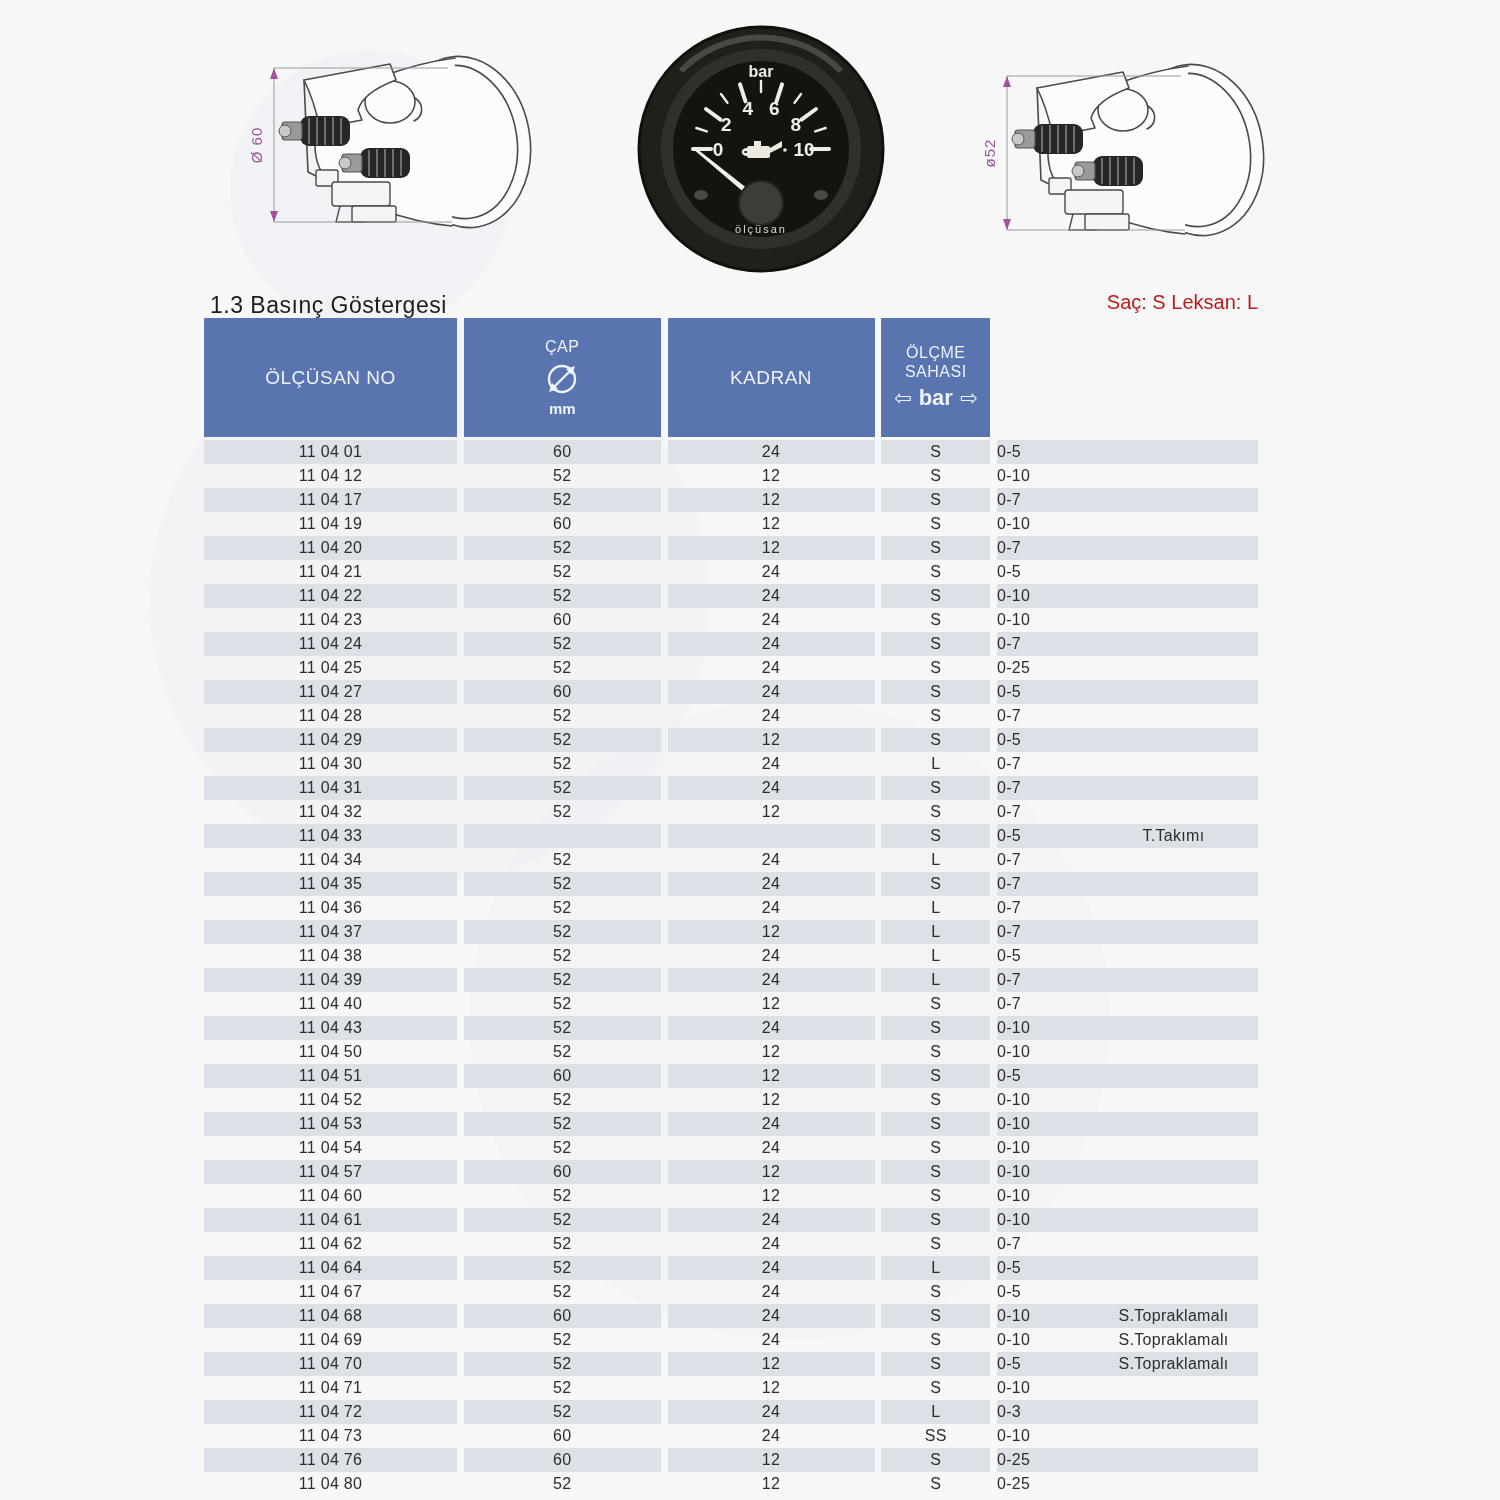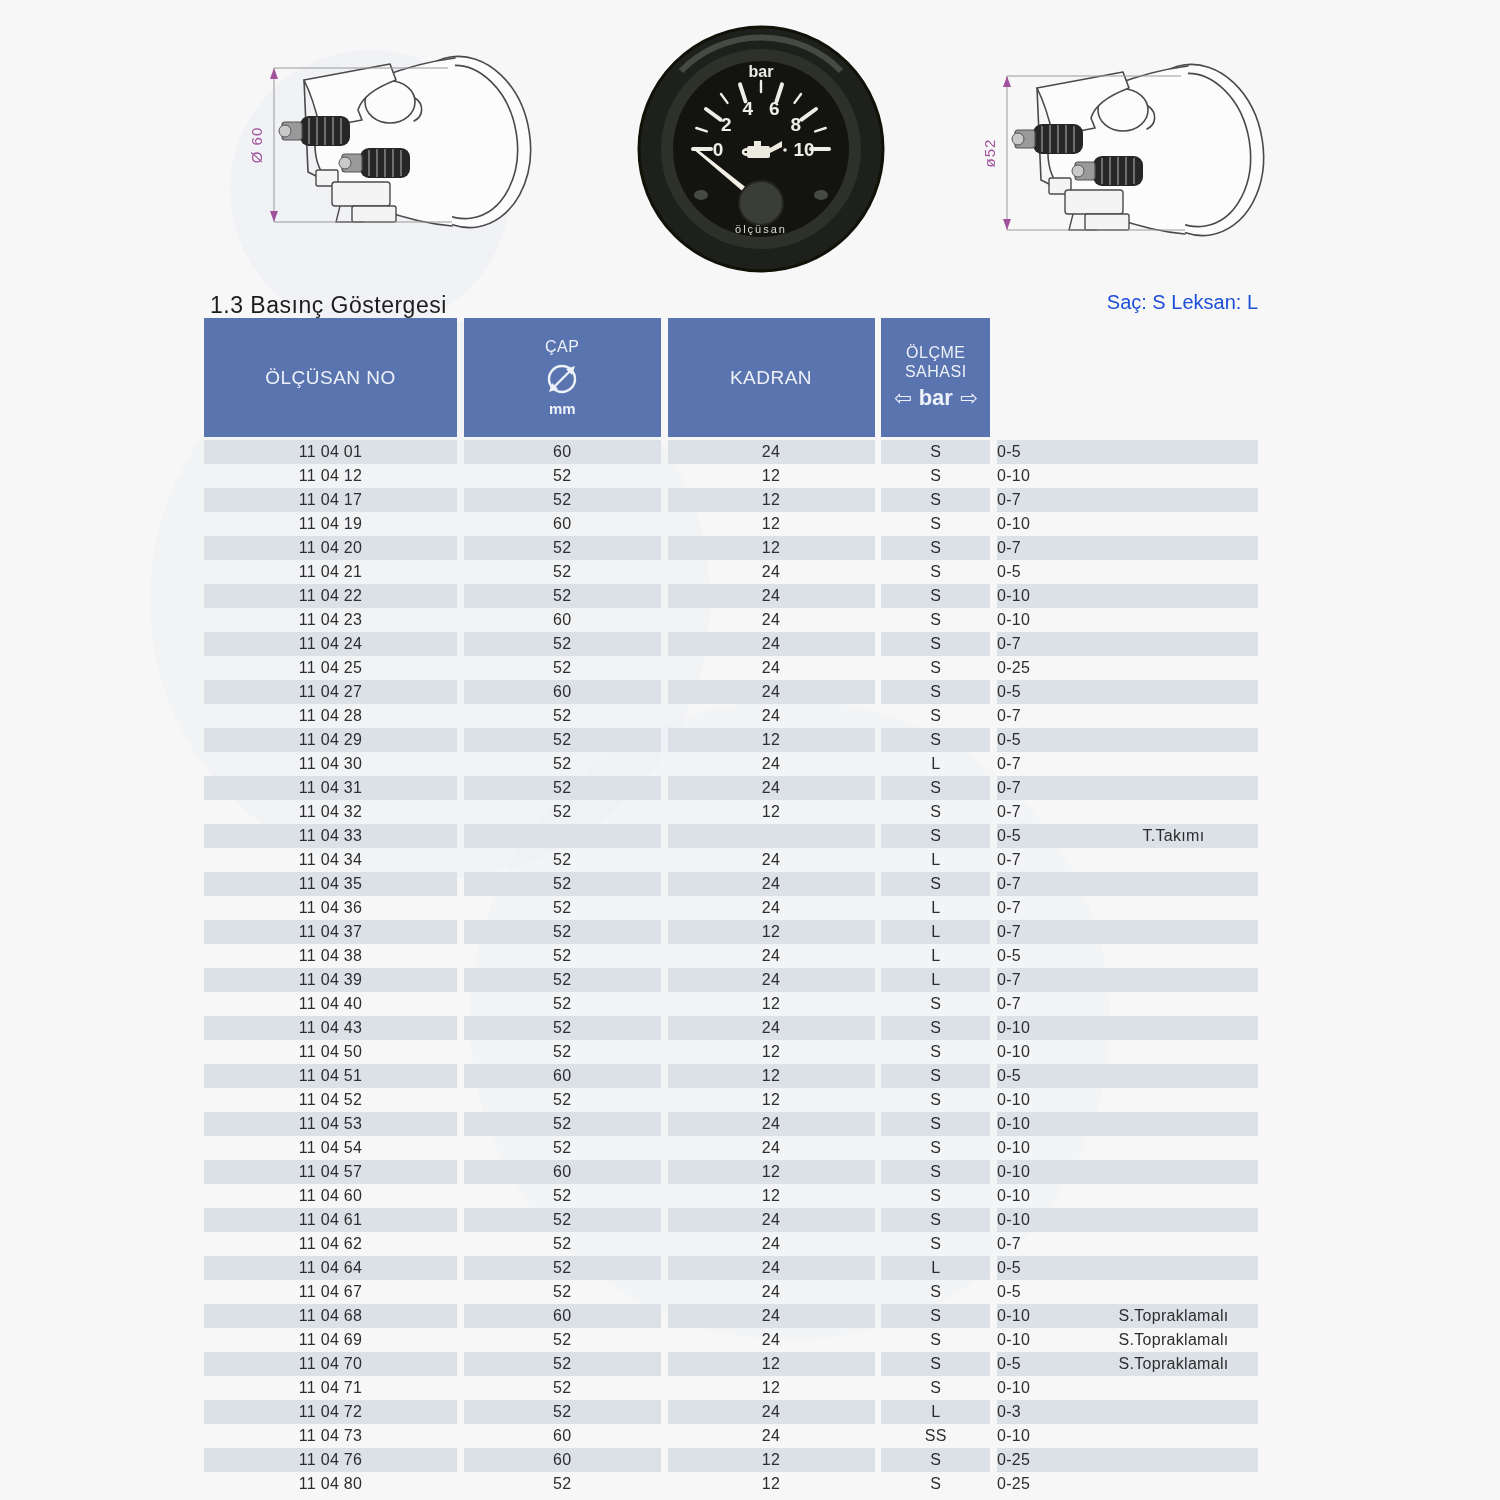--- a/index.html
+++ b/index.html
@@ -17,21 +17,21 @@
   .fig{position:absolute;z-index:1;}
   #fig-left{left:212px;top:22px;width:350px;height:248px;}
   #fig-gauge{left:632px;top:20px;width:258px;height:258px;}
   #fig-right{left:945px;top:30px;width:350px;height:250px;}
   .title{
     position:absolute;left:210px;top:260px;z-index:1;
     font-size:23px;color:#1c1c1c;letter-spacing:.5px;margin-top:32px;
   }
   .legend{
     position:absolute;left:204px;top:291px;width:1054px;z-index:1;
-    text-align:right;font-size:20px;color:#1d4ed8;
+    text-align:right;font-size:20px;color:#b91c1c;
   }
   .table{position:absolute;left:204px;top:318px;width:1054px;z-index:1;}
   .grid-row{
     display:grid;
     grid-template-columns:253px 197px 207px 109px 261px;
     column-gap:6.75px;
   }
   .thead .th{
     background:#5a74b0;color:#edf1f8;height:119px;
     display:flex;flex-direction:column;align-items:center;justify-content:center;

